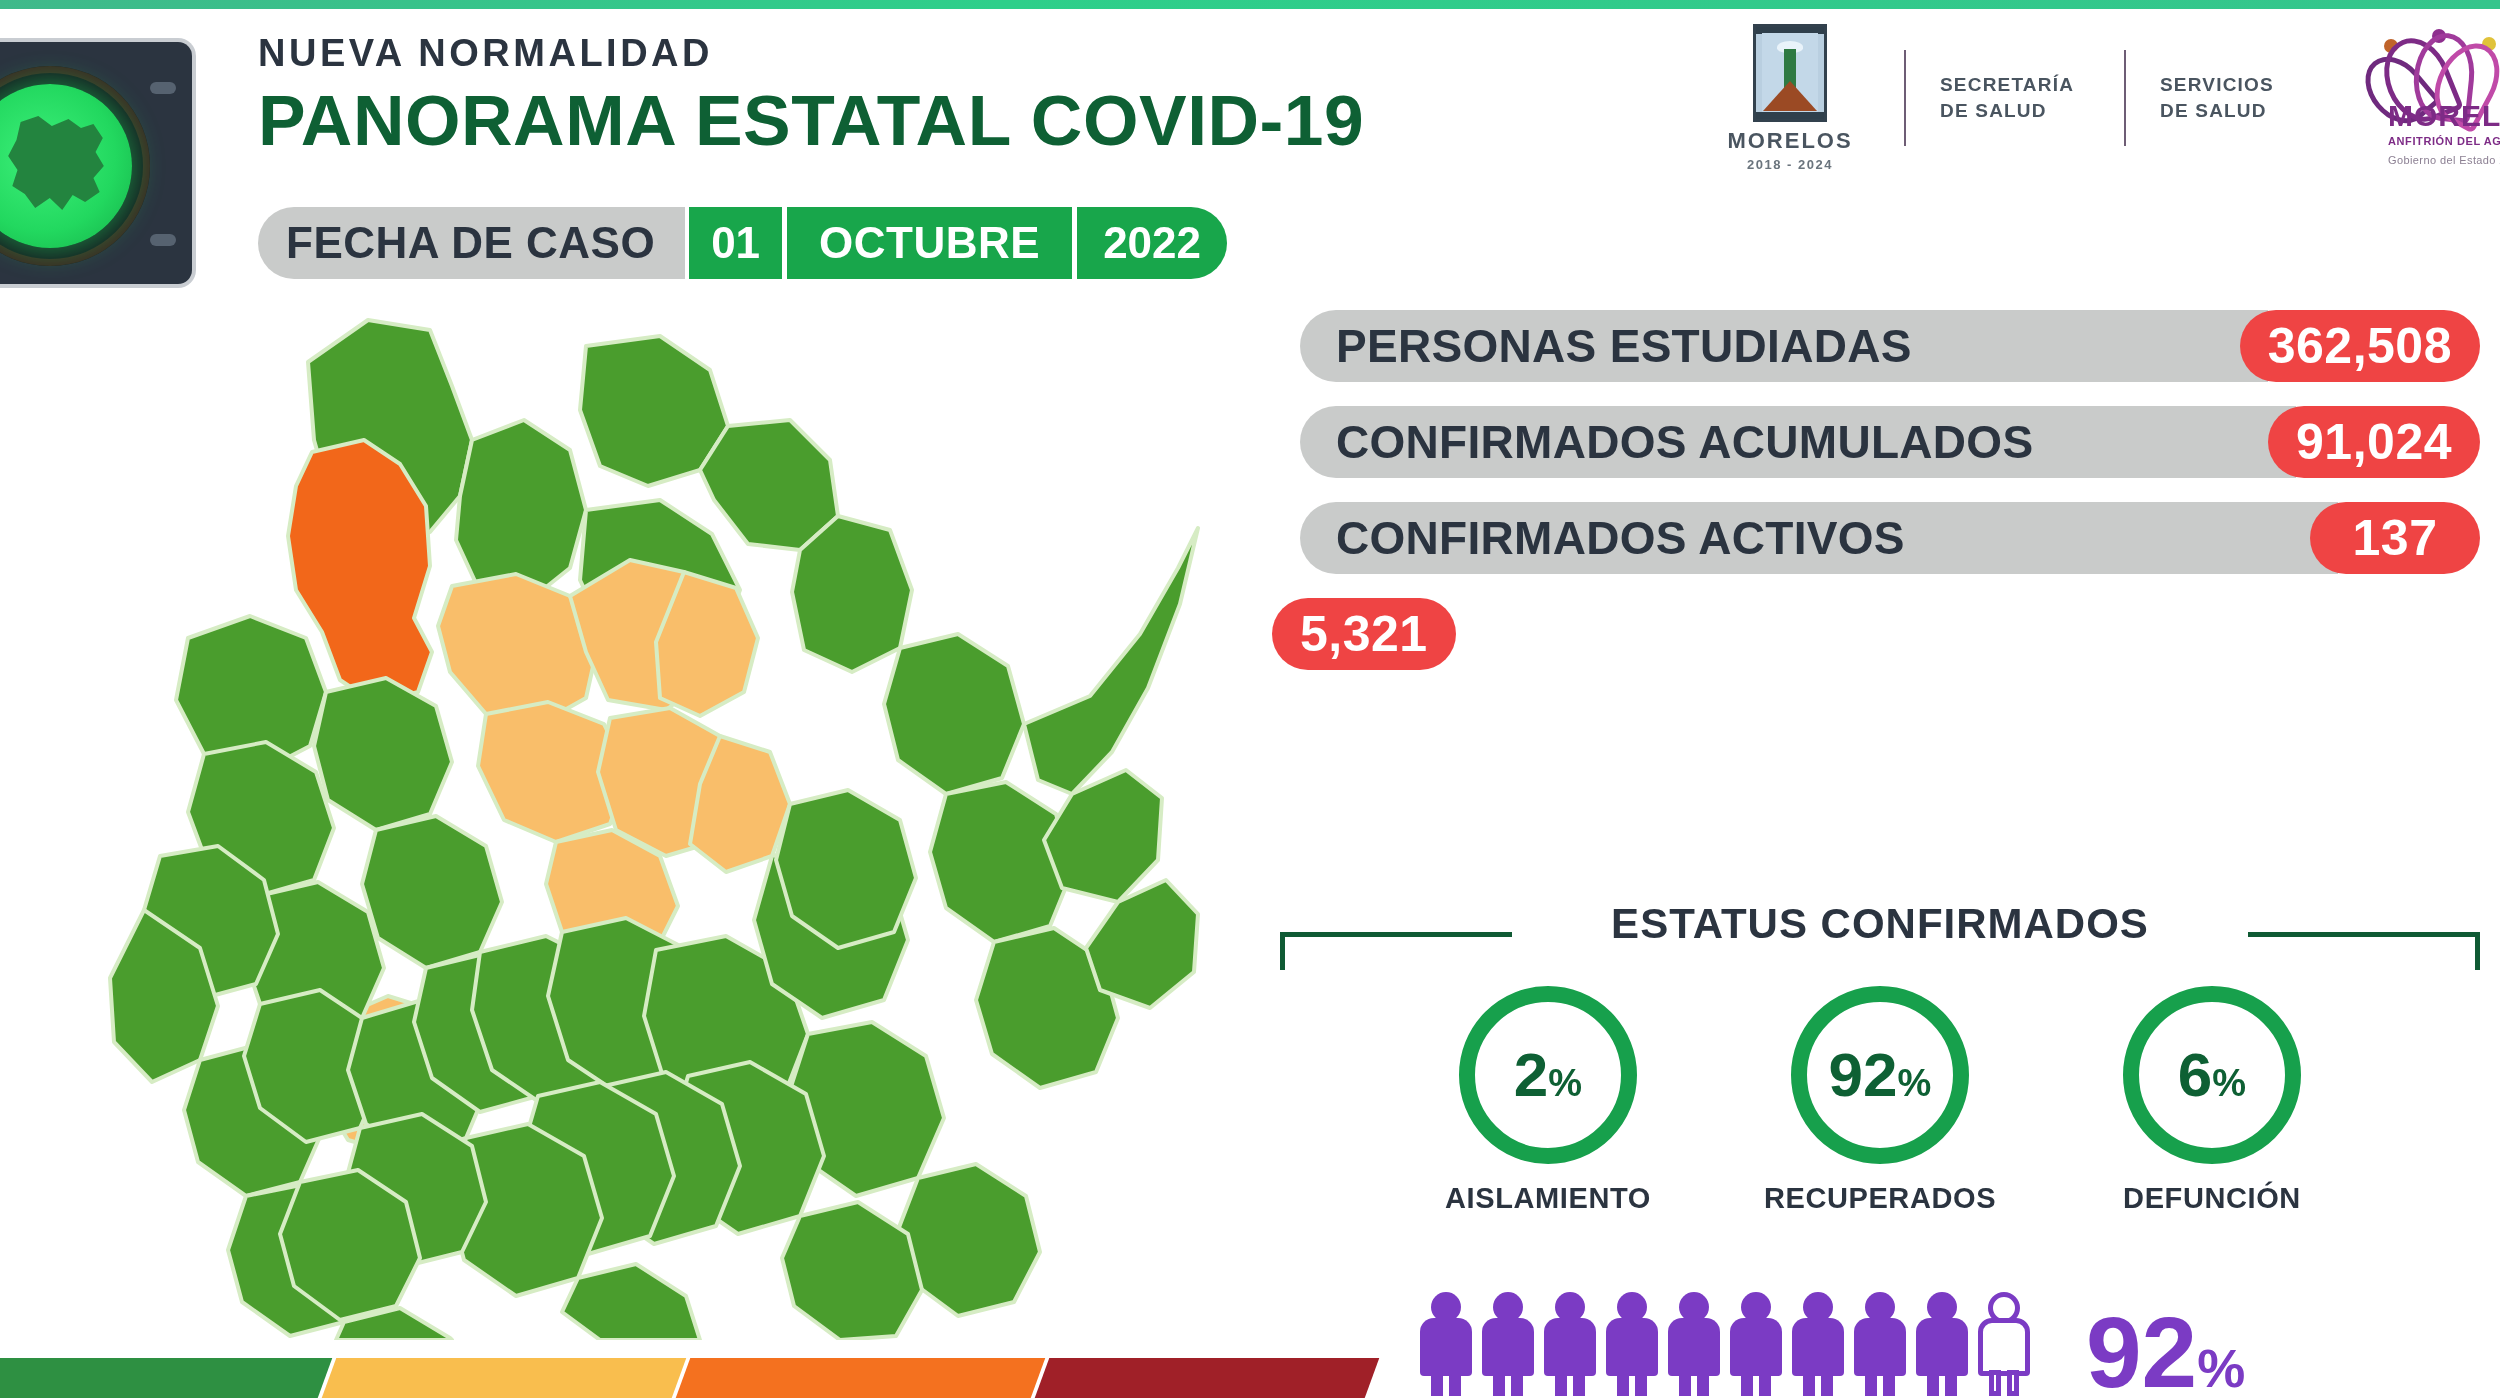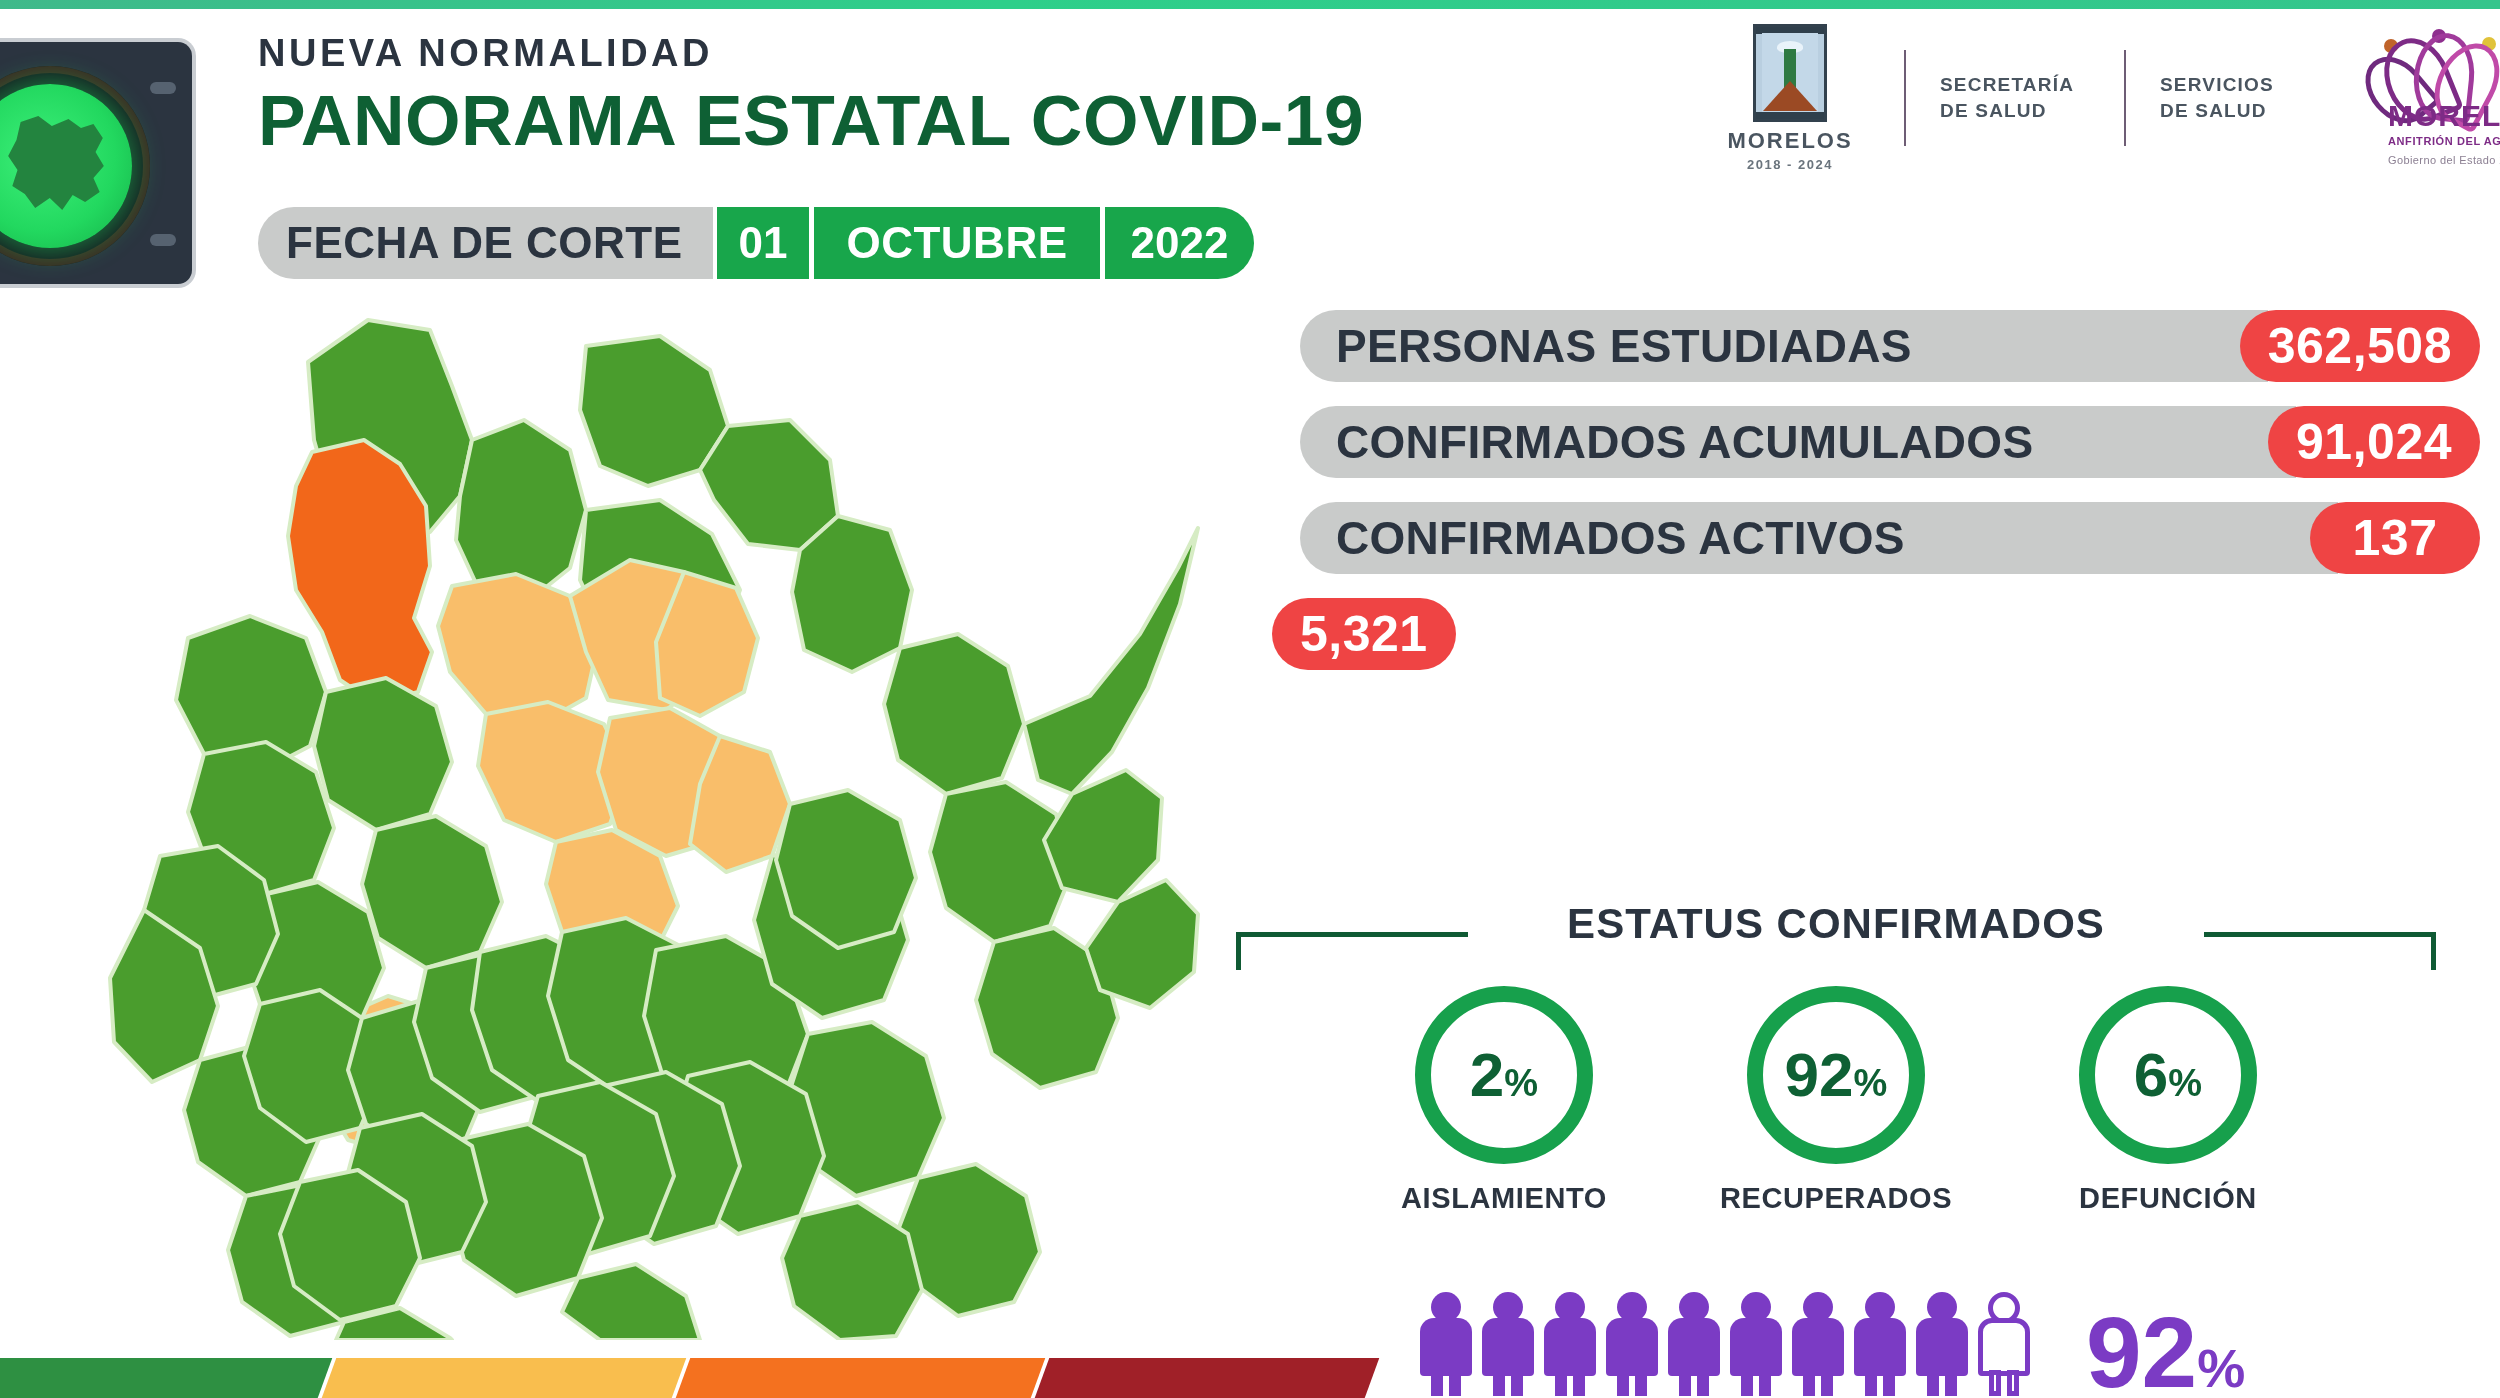--- a/index.html
+++ b/index.html
@@ -154,21 +154,21 @@
   }
   .stat-value {
     height: 72px; background: #ef4444; color: #ffffff;
     border-radius: 40px; display: flex; align-items: center; justify-content: center;
     font-size: 50px; font-weight: 800; letter-spacing: .5px;
     padding: 0 28px; margin-left: -28px; position: relative; z-index: 2;
     min-width: 170px;
   }
 
   
-  .estatus { position: absolute; left: 1236px; top: 900px; width: 1200px; }
+  .estatus { position: absolute; left: 1280px; top: 900px; width: 1200px; }
   .estatus-head { position: relative; height: 72px; }
   .estatus-title {
     position: absolute; left: 50%; top: 0; transform: translateX(-50%);
     font-size: 42px; font-weight: 800; color: #2b3440; letter-spacing: 1px; white-space: nowrap;
   }
   .bracket { position: absolute; top: 32px; width: 232px; height: 38px; border-top: 5px solid #0f5a34; }
   .bracket.left  { left: 0;  border-left: 5px solid #0f5a34; }
   .bracket.right { right: 0; border-right: 5px solid #0f5a34; }
 
   .donuts { display: flex; justify-content: center; gap: 62px; margin-top: 14px; }
@@ -233,21 +233,21 @@
     <div class="screw s1"></div>
     <div class="screw s2"></div>
   </div>
 
   <div class="head-block">
     <div class="kicker">NUEVA  NORMALIDAD</div>
     <div class="headline">PANORAMA ESTATAL COVID-19</div>
   </div>
 
   <div class="datebar">
-    <div class="seg seg-label">FECHA DE CORTE</div>
+    <div class="seg seg-label">FECHA DE CASO</div>
     <div class="seg seg-day">01</div>
     <div class="seg seg-month">OCTUBRE</div>
     <div class="seg seg-year">2022</div>
   </div>
 
   <div class="logos">
     <div class="logo-morelos-shield">
       <div class="shield-img">
         <div class="band-t"></div>
           <div class="sky"></div>

